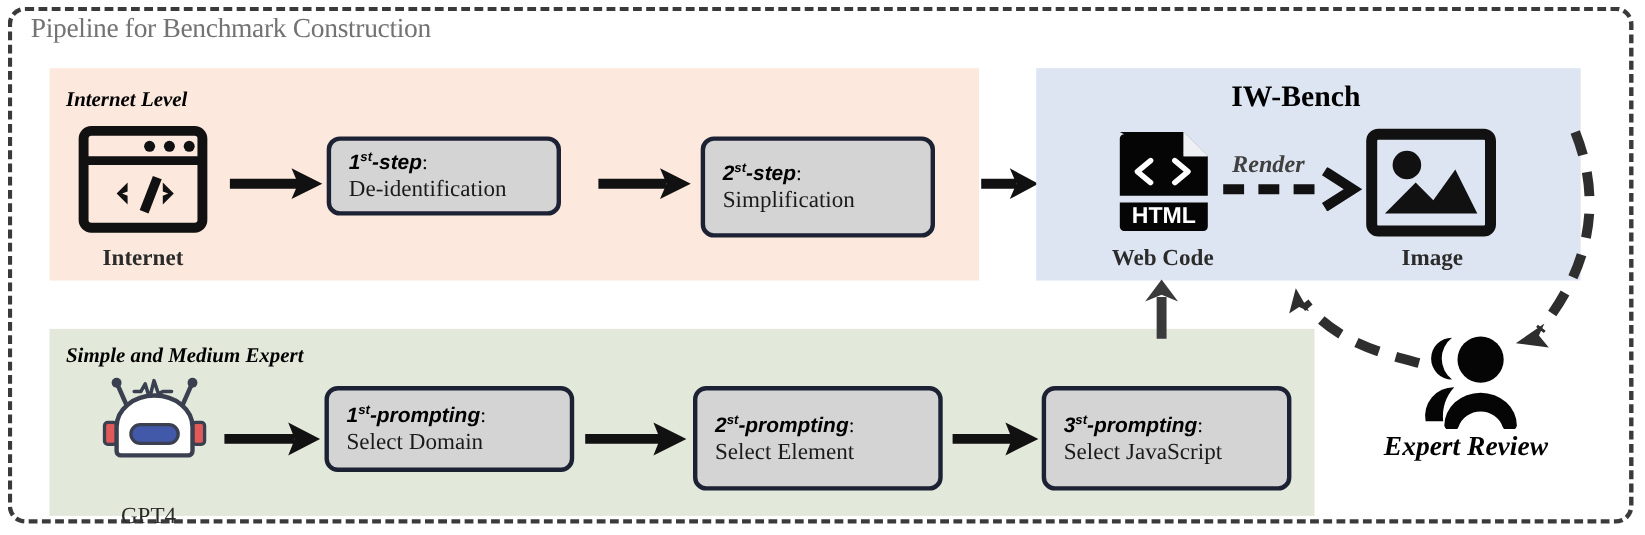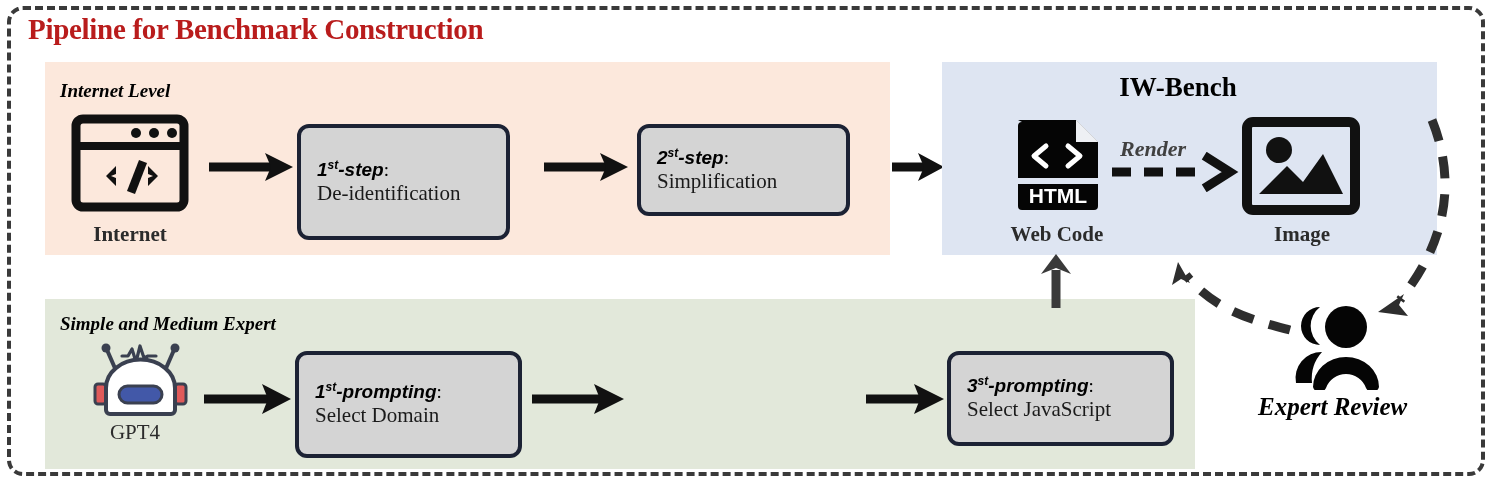--- a/index.html
+++ b/index.html
@@ -14,21 +14,21 @@
   .outer-frame{
     position:absolute;left:7px;top:6px;width:1478px;height:470px;
     border:4px dashed #3a3a3a;border-radius:16px;box-sizing:border-box;
   }
   .frame-svg{position:absolute;left:0;top:0;width:1495px;height:486px;pointer-events:none;}
 
   
   .title{
     position:absolute;left:28px;top:13px;
     font-family:"Liberation Serif", serif;
-    font-weight:bold;font-size:29px;letter-spacing:-0.3px;color:#b91c1c;
+    font-weight:normal;font-size:25px;letter-spacing:-0.3px;color:#737373;
     white-space:nowrap;
   }
 
   
   .panel{position:absolute;box-sizing:border-box;}
   .panel-complex{left:45px;top:62px;width:845px;height:193px;background:#FCE8DC;}
   .panel-simple{left:45px;top:299px;width:1150px;height:170px;background:#E2E8DA;}
   .panel-bench{left:942px;top:62px;width:495px;height:193px;background:#DEE5F2;}
 
   .panel-label{
@@ -56,33 +56,33 @@
     font-weight:bold;font-style:italic;font-size:19px;color:#000;
     line-height:1.12;white-space:nowrap;
   }
   .step-head sup{font-size:12px;vertical-align:super;}
   .step-head .colon{font-family:"Liberation Serif", serif;font-style:normal;font-weight:normal;font-size:19px;}
   .step-body{
     font-family:"Liberation Serif", serif;font-size:21px;color:#1a1a1a;
     line-height:1.12;white-space:nowrap;margin-top:1px;
   }
 
-  .box-c1{left:297px;top:124px;width:213px;height:116px;}
+  .box-c1{left:297px;top:124px;width:213px;height:72px;}
   .box-c2{left:637px;top:124px;width:213px;height:92px;}
-  .box-s1{left:295px;top:351px;width:227px;height:107px;}
+  .box-s1{left:295px;top:351px;width:227px;height:78px;}
   .box-s2{left:630px;top:351px;width:227px;height:95px;}
   .box-s3{left:947px;top:351px;width:227px;height:95px;}
 
   
   .caption{
     position:absolute;text-align:center;
     font-family:"Liberation Serif", serif;font-weight:bold;font-size:21px;color:#2b2b2b;
     white-space:nowrap;
   }
-  .caption-normal{font-weight:normal;}
+  .caption-normal{font-weight:normal;margin-top:36px;}
 
   .cap-internet{left:60px;top:222px;width:140px;}
   .cap-gpt4{left:75px;top:420px;width:120px;font-weight:normal;}
   .cap-webcode{left:982px;top:222px;width:150px;}
   .cap-image{left:1222px;top:222px;width:160px;}
 
   .render-label{
     position:absolute;left:1120px;top:136px;
     font-family:"Liberation Serif", serif;font-style:italic;font-weight:bold;
     font-size:22px;color:#404040;white-space:nowrap;
@@ -212,20 +212,24 @@
   <div class="step-box box-s1">
     <div class="step-head"><span>1</span><sup>st</sup><span>-prompting</span><span class="colon">:</span></div>
     <div class="step-body">Select Domain</div>
   </div>
 
   <svg class="arrow-svg" style="left:528px;top:377px;" width="100" height="44">
     <line x1="4" y1="22" x2="72" y2="22" stroke="#111" stroke-width="9"></line>
     <polygon points="66,7 96,22 66,37 72,22" fill="#111"></polygon>
   </svg>
 
+  <div class="step-box box-s2">
+    <div class="step-head"><span>2</span><sup>st</sup><span>-prompting</span><span class="colon">:</span></div>
+    <div class="step-body">Select Element</div>
+  </div>
 
   <svg class="arrow-svg" style="left:862px;top:377px;" width="86" height="44">
     <line x1="4" y1="22" x2="58" y2="22" stroke="#111" stroke-width="9"></line>
     <polygon points="52,7 82,22 52,37 58,22" fill="#111"></polygon>
   </svg>
 
   <div class="step-box box-s3">
     <div class="step-head"><span>3</span><sup>st</sup><span>-prompting</span><span class="colon">:</span></div>
     <div class="step-body">Select JavaScript</div>
   </div>

